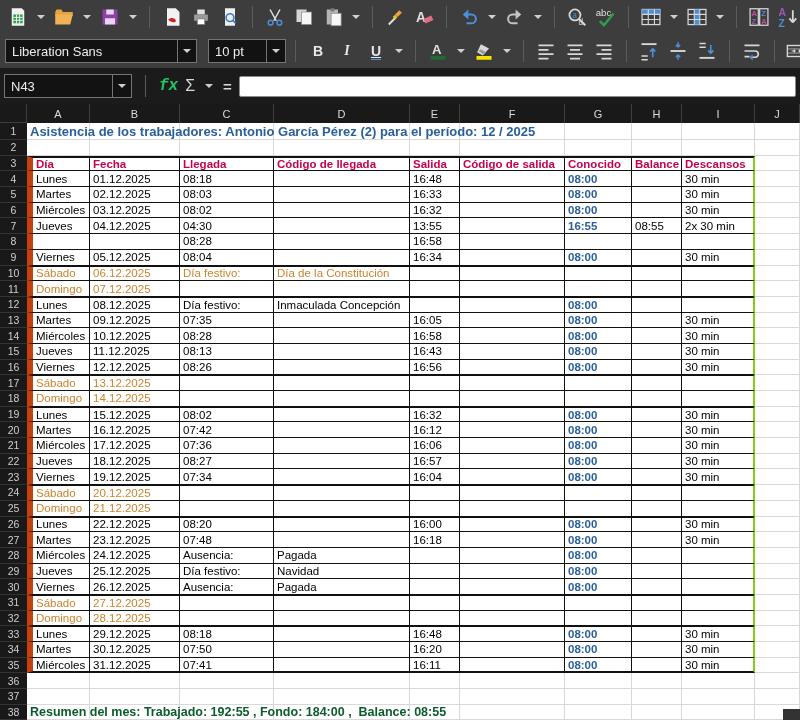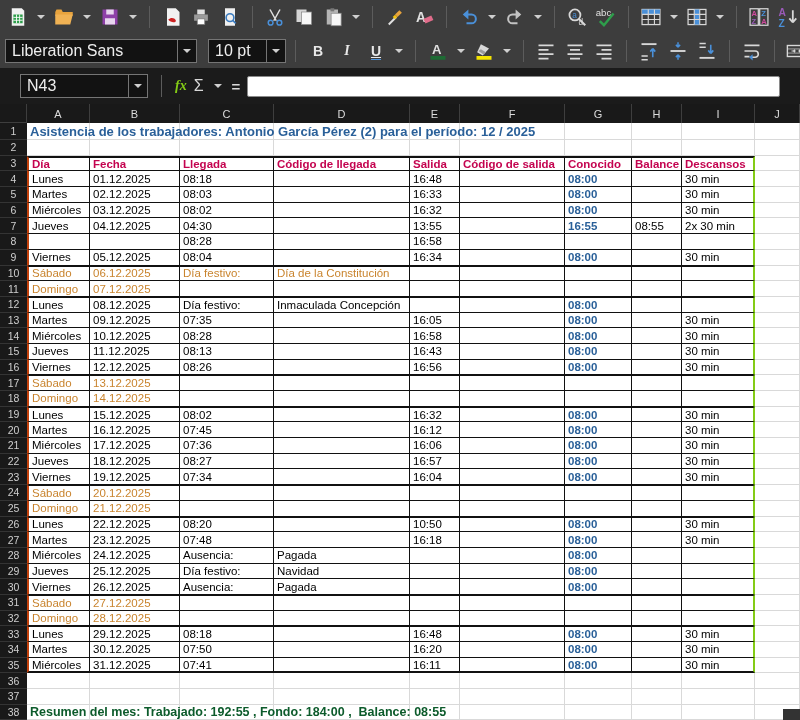--- a/index.html
+++ b/index.html
@@ -3,46 +3,46 @@
 <meta charset="utf-8">
 <style>
   *{box-sizing:border-box;margin:0;padding:0}
   body{width:800px;height:720px;overflow:hidden;font-family:"Liberation Sans",sans-serif;background:#fff;position:relative}
   
   .tb{display:flex;align-items:center;height:34px;background:#3d3d3d;padding:0 5px;gap:3px;overflow:hidden}
   .tbtn{width:26px;height:26px;flex:0 0 auto;display:flex;align-items:center;justify-content:center;border-radius:3px}
   .dd{width:0;height:0;border-left:4px solid transparent;border-right:4px solid transparent;border-top:4px solid #cfcfcf;margin:0 3px;flex:0 0 auto}
   .sep{width:1px;height:22px;background:#5c5c5c;margin:0 6px;flex:0 0 auto}
   .glyph{color:#e8e8e8;font-size:14px;font-weight:bold}
-  .combo{display:flex;align-items:center;background:#121212;border:1px solid #757575;height:24px;color:#ededed;font-size:16px;flex:0 0 auto}
+  .combo{display:flex;align-items:center;background:#121212;border:1px solid #757575;height:24px;color:#ededed;font-size:13px;flex:0 0 auto}
   .combo .val{padding:0 6px;white-space:nowrap;overflow:hidden;flex:1}
   .cbtn{width:19px;height:100%;border-left:1px solid #757575;display:flex;align-items:center;justify-content:center}
   
-  .fbar{height:36px;background:#1b1b1b;display:flex;align-items:center;padding:0 20px;gap:7px}
+  .fbar{height:36px;background:#1b1b1b;display:flex;align-items:center;padding:0 4px;gap:7px}
   .namebox{width:128px}
-  .fx{color:#84cc16;font-style:italic;font-family:Liberation Serif, serif;font-size:14px;font-weight:bold}
+  .fx{color:#22c55e;font-style:italic;font-family:Liberation Mono, monospace;font-size:16px;font-weight:bold}
   .sigma{color:#d8d8d8;font-size:16px}
   .eq{color:#d8d8d8;font-size:15px;font-weight:bold}
   .finput{flex:1;height:21px;background:#ffffff;border:1px solid #8a8a8a;border-radius:2px}
   
   .colhead{height:19px;background:#191919;display:flex}
   .colhead .ch{border-right:1px solid #3e3e3e;color:#dcdcdc;font-size:11px;display:flex;align-items:center;justify-content:center;flex:0 0 auto}
   .corner{width:27px;background:#191919;border-right:1px solid #3e3e3e;border-bottom:1px solid #3e3e3e;flex:0 0 auto}
   
   .sheet{display:flex;height:597px;overflow:hidden}
   .gutter{width:27px;background:#191919;display:flex;flex-direction:column;flex:0 0 auto}
   .gutter .rn{height:15.7px;flex:0 0 auto;color:#cfcfcf;font-size:10.5px;display:flex;align-items:center;justify-content:center;border-bottom:1px solid #343434}
   .gutter div.rn:first-of-type{height:17px}
   .gridarea{flex:1;display:flex;flex-direction:column;background:#fff;overflow:hidden}
   .grow{height:15.7px;flex:0 0 auto;display:flex;position:relative}
   .grow.r1{height:17px}
   .cell{flex:0 0 auto;display:flex;align-items:center;padding-left:3px;font-size:11.5px;color:#000;white-space:nowrap;overflow:hidden}
   .g{border-right:1px solid #d9d9d9;border-bottom:1px solid #d9d9d9}
   .t{border-right:1px solid #111;border-bottom:1px solid #111}
-  .t.cA{border-left:2px solid #c2410c}
+  .t.cA{border-left:6px solid #c2410c}
   .t.cI{border-right:2px solid #84cc16}
   .hrow .t{border-top:2px solid #111;font-weight:700;color:#c4034f}
   .thick .t{border-top:1px solid #111}
   .tbot .t{border-bottom:2px solid #111}
   .weekend .t{color:#c9842e}
   .t.con{color:#2a6099;font-weight:700}
   .cA{width:63px}.cB{width:90px}.cC{width:94px}.cD{width:136px}.cE{width:50px}
   .cF{width:105px}.cG{width:67px}.cH{width:50px}.cI{width:73px}.cJ{width:45px;flex:1 0 auto}
   .floattxt{position:absolute;left:3px;top:1px;z-index:2;white-space:pre;pointer-events:none}
   .title-txt{font-size:13px;font-weight:700;color:#2a6099}
@@ -623,21 +623,21 @@
           <div class="cell t cF"></div>
           <div class="cell t cG con">08:00</div>
           <div class="cell t cH"></div>
           <div class="cell t cI">30 min</div>
           <div class="cell g cJ"></div>
         </div>
       
         <div class="grow trow">
           <div class="cell t cA">Martes</div>
           <div class="cell t cB">16.12.2025</div>
-          <div class="cell t cC">07:45</div>
+          <div class="cell t cC">07:42</div>
           <div class="cell t cD"></div>
           <div class="cell t cE">16:12</div>
           <div class="cell t cF"></div>
           <div class="cell t cG con">08:00</div>
           <div class="cell t cH"></div>
           <div class="cell t cI">30 min</div>
           <div class="cell g cJ"></div>
         </div>
       
         <div class="grow trow">
@@ -703,21 +703,21 @@
           <div class="cell t cH"></div>
           <div class="cell t cI"></div>
           <div class="cell g cJ"></div>
         </div>
       
         <div class="grow trow thick">
           <div class="cell t cA">Lunes</div>
           <div class="cell t cB">22.12.2025</div>
           <div class="cell t cC">08:20</div>
           <div class="cell t cD"></div>
-          <div class="cell t cE">10:50</div>
+          <div class="cell t cE">16:00</div>
           <div class="cell t cF"></div>
           <div class="cell t cG con">08:00</div>
           <div class="cell t cH"></div>
           <div class="cell t cI">30 min</div>
           <div class="cell g cJ"></div>
         </div>
       
         <div class="grow trow">
           <div class="cell t cA">Martes</div>
           <div class="cell t cB">23.12.2025</div>

